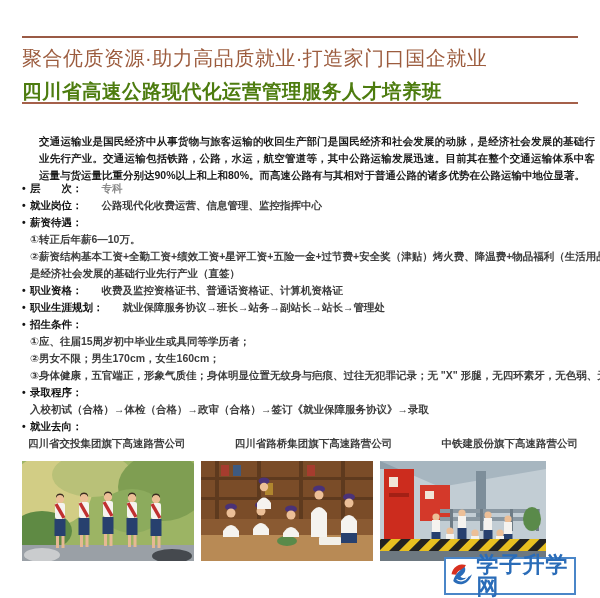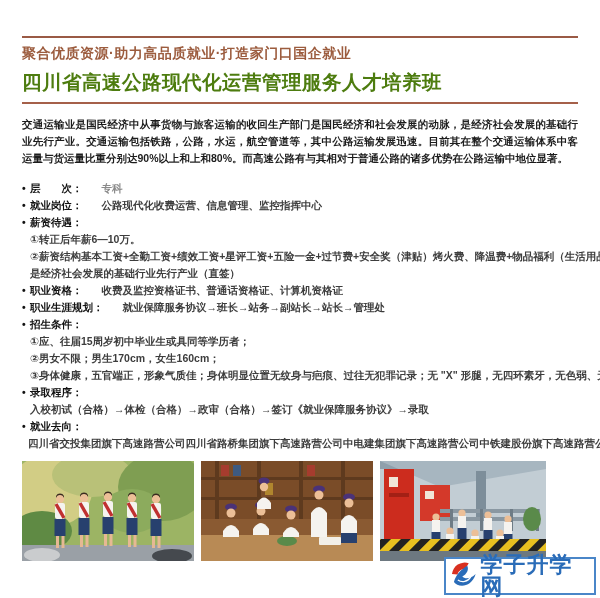--- a/index.html
+++ b/index.html
@@ -4,39 +4,39 @@
 <style>
   html,body{margin:0;padding:0;background:#ffffff;}
   .page{
     position:relative;width:600px;height:598px;background:#ffffff;overflow:hidden;
     font-family:"Liberation Sans","DejaVu Sans",sans-serif;
   }
   .rule{position:absolute;left:22px;right:22px;height:2px;background:#9a5a45;}
   .rule-top{top:36px;}
   .rule-mid{top:102px;background:#a5604a;}
   .header{position:absolute;top:45px;left:22px;right:22px;}
-  .subtitle{font-size:14px;font-weight:700;color:#9c5c3e;letter-spacing:0.5px;}
+  .subtitle{font-size:20px;font-weight:400;color:#9c5c3e;letter-spacing:0.5px;}
   .title{margin:6px 0 0 0;font-size:19.5px;font-weight:800;color:#4d7c0f;letter-spacing:0.5px;}
   .intro{
-    position:absolute;top:116px;left:22px;width:556px;margin:0;
+    position:absolute;top:116px;left:22px;width:556px;margin:17px;
     font-size:10.5px;line-height:17px;font-weight:700;color:#1c1c1c;text-align:justify;
   }
   .details{position:absolute;top:180px;left:22px;width:556px;font-size:10.5px;line-height:17px;font-weight:700;color:#3d3d3d;}
   .row{white-space:nowrap;}
   .bullet-row .dot{display:inline-block;width:8px;color:#111;}
   .bullet-row .lbl{color:#111;font-weight:800;}
   .bullet-row .val{color:#3d3d3d;margin-left:19px;}
   .bullet-row .val.muted{color:#8a8a8a;}
   .sub-row{padding-left:8px;}
   .companies-row{padding-left:6px;display:flex;justify-content:space-between;color:#3d3d3d;}
   .photos{position:absolute;top:461px;left:22px;width:524px;height:100px;display:flex;gap:7px;}
   .photo{height:100px;overflow:hidden;background:#ddd;}
   .photo svg{display:block;}
   .watermark{
-    position:absolute;left:444px;top:557px;width:152px;height:38px;background:#ffffff;
+    position:absolute;left:444px;top:557px;width:132px;height:38px;background:#ffffff;
     border:2px solid #4a86c8;box-sizing:border-box;display:flex;align-items:center;gap:2px;padding-left:3px;z-index:5;
   }
   .wm-text{font-size:22px;font-weight:900;color:#2a6cb8;letter-spacing:1px;line-height:1;}
 </style>
 </head>
 <body>
 
 <div class="page">
 
   <div class="rule rule-top"></div>
@@ -107,21 +107,20 @@
       <span class="val">入校初试（合格）→体检（合格）→政审（合格）→签订《就业保障服务协议》→录取</span>
     </div>
 
     <div class="row bullet-row">
       <span class="dot">•</span><span class="lbl">就业去向：</span><span class="val"></span>
     </div>
 
     <div class="row companies-row">
         <span class="company">四川省交投集团旗下高速路营公司</span>
         <span class="company">四川省路桥集团旗下高速路营公司</span>
-        <span class="company">中电建集团旗下高速路营公司</span>
         <span class="company">中铁建股份旗下高速路营公司</span>
       </div>
   </div>
 
   <div class="photos">
 
     <div class="photo" style="width:172px" role="img" aria-label="五名身穿制服佩戴红色绶带的学生在校园树木前列队合影">
       <svg width="172" height="100" viewBox="0 0 172 100" preserveAspectRatio="none">
         <rect width="172" height="100" fill="#9cb464"></rect>
         <ellipse cx="28" cy="30" rx="42" ry="36" fill="#d2cd85"></ellipse>

